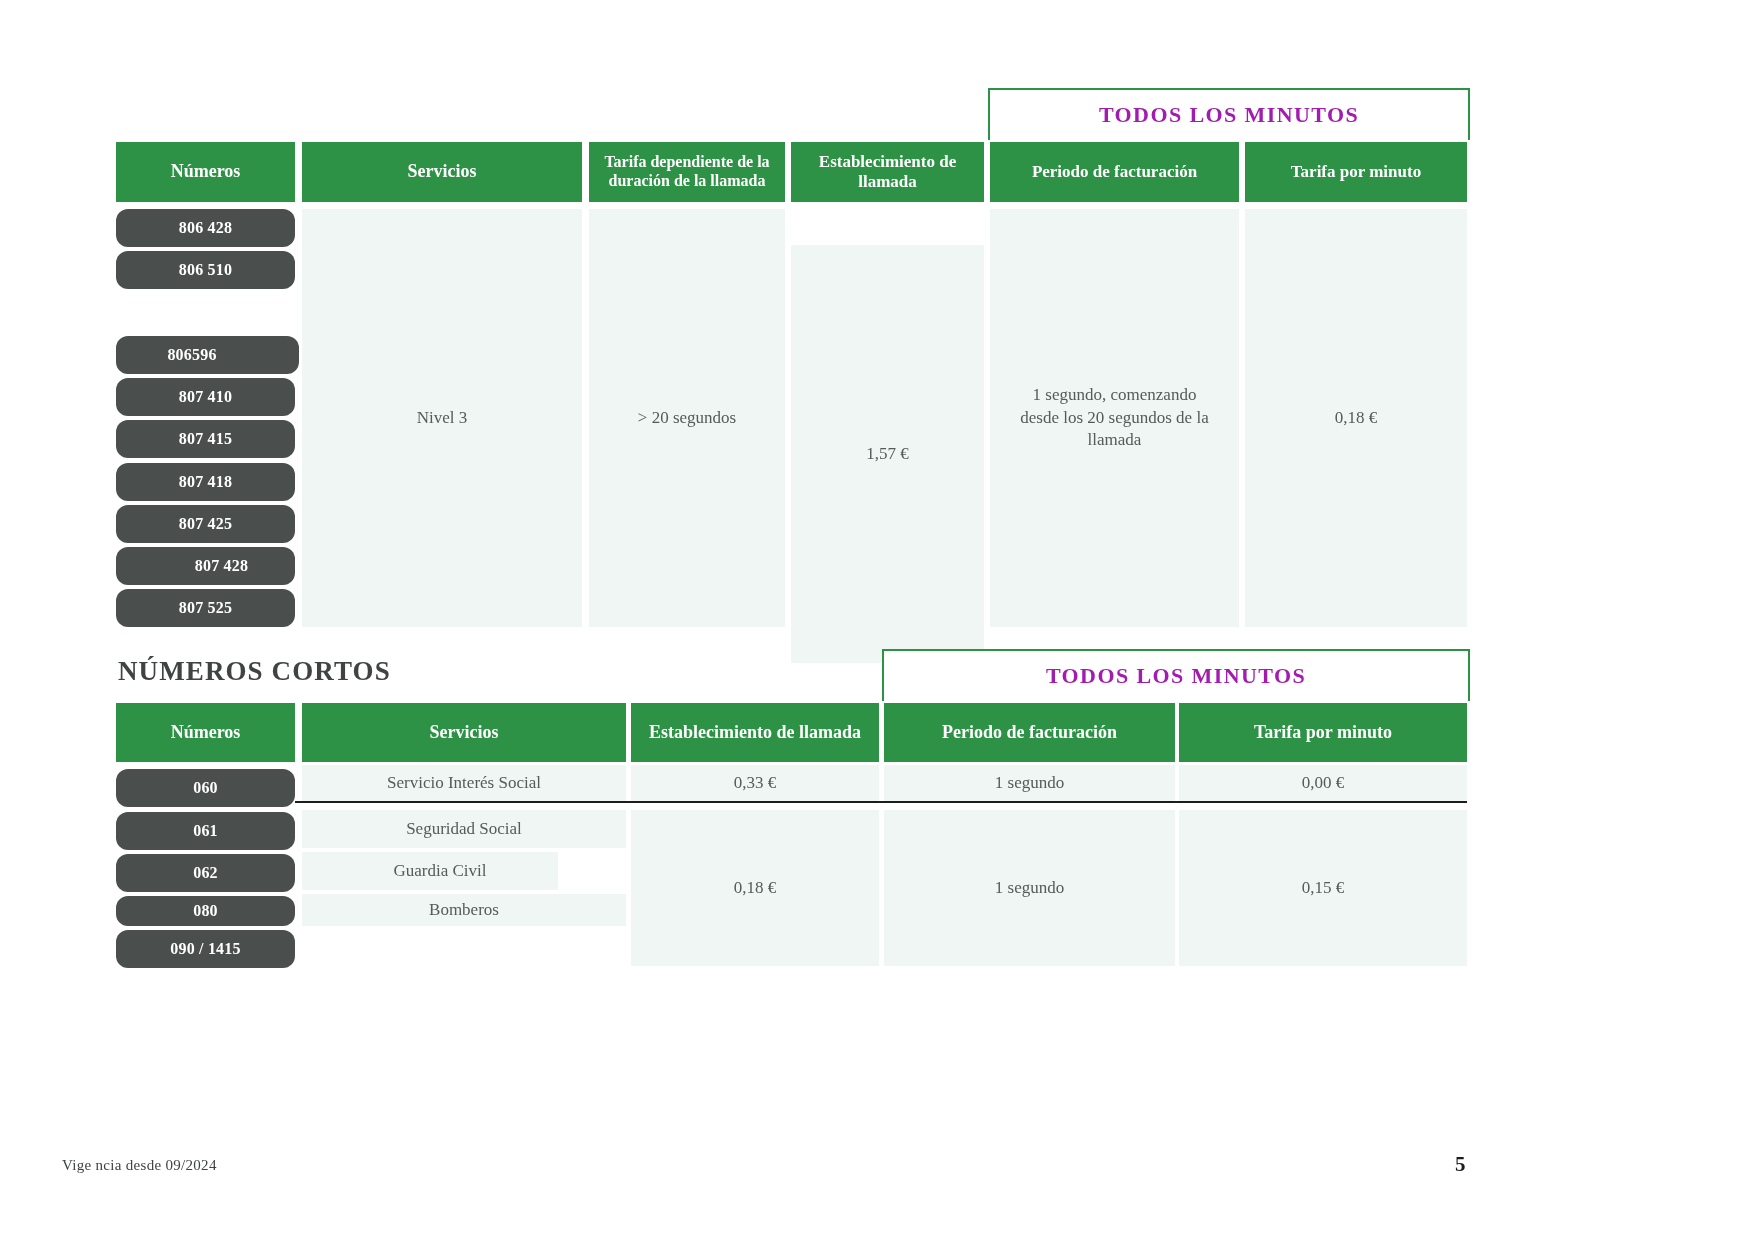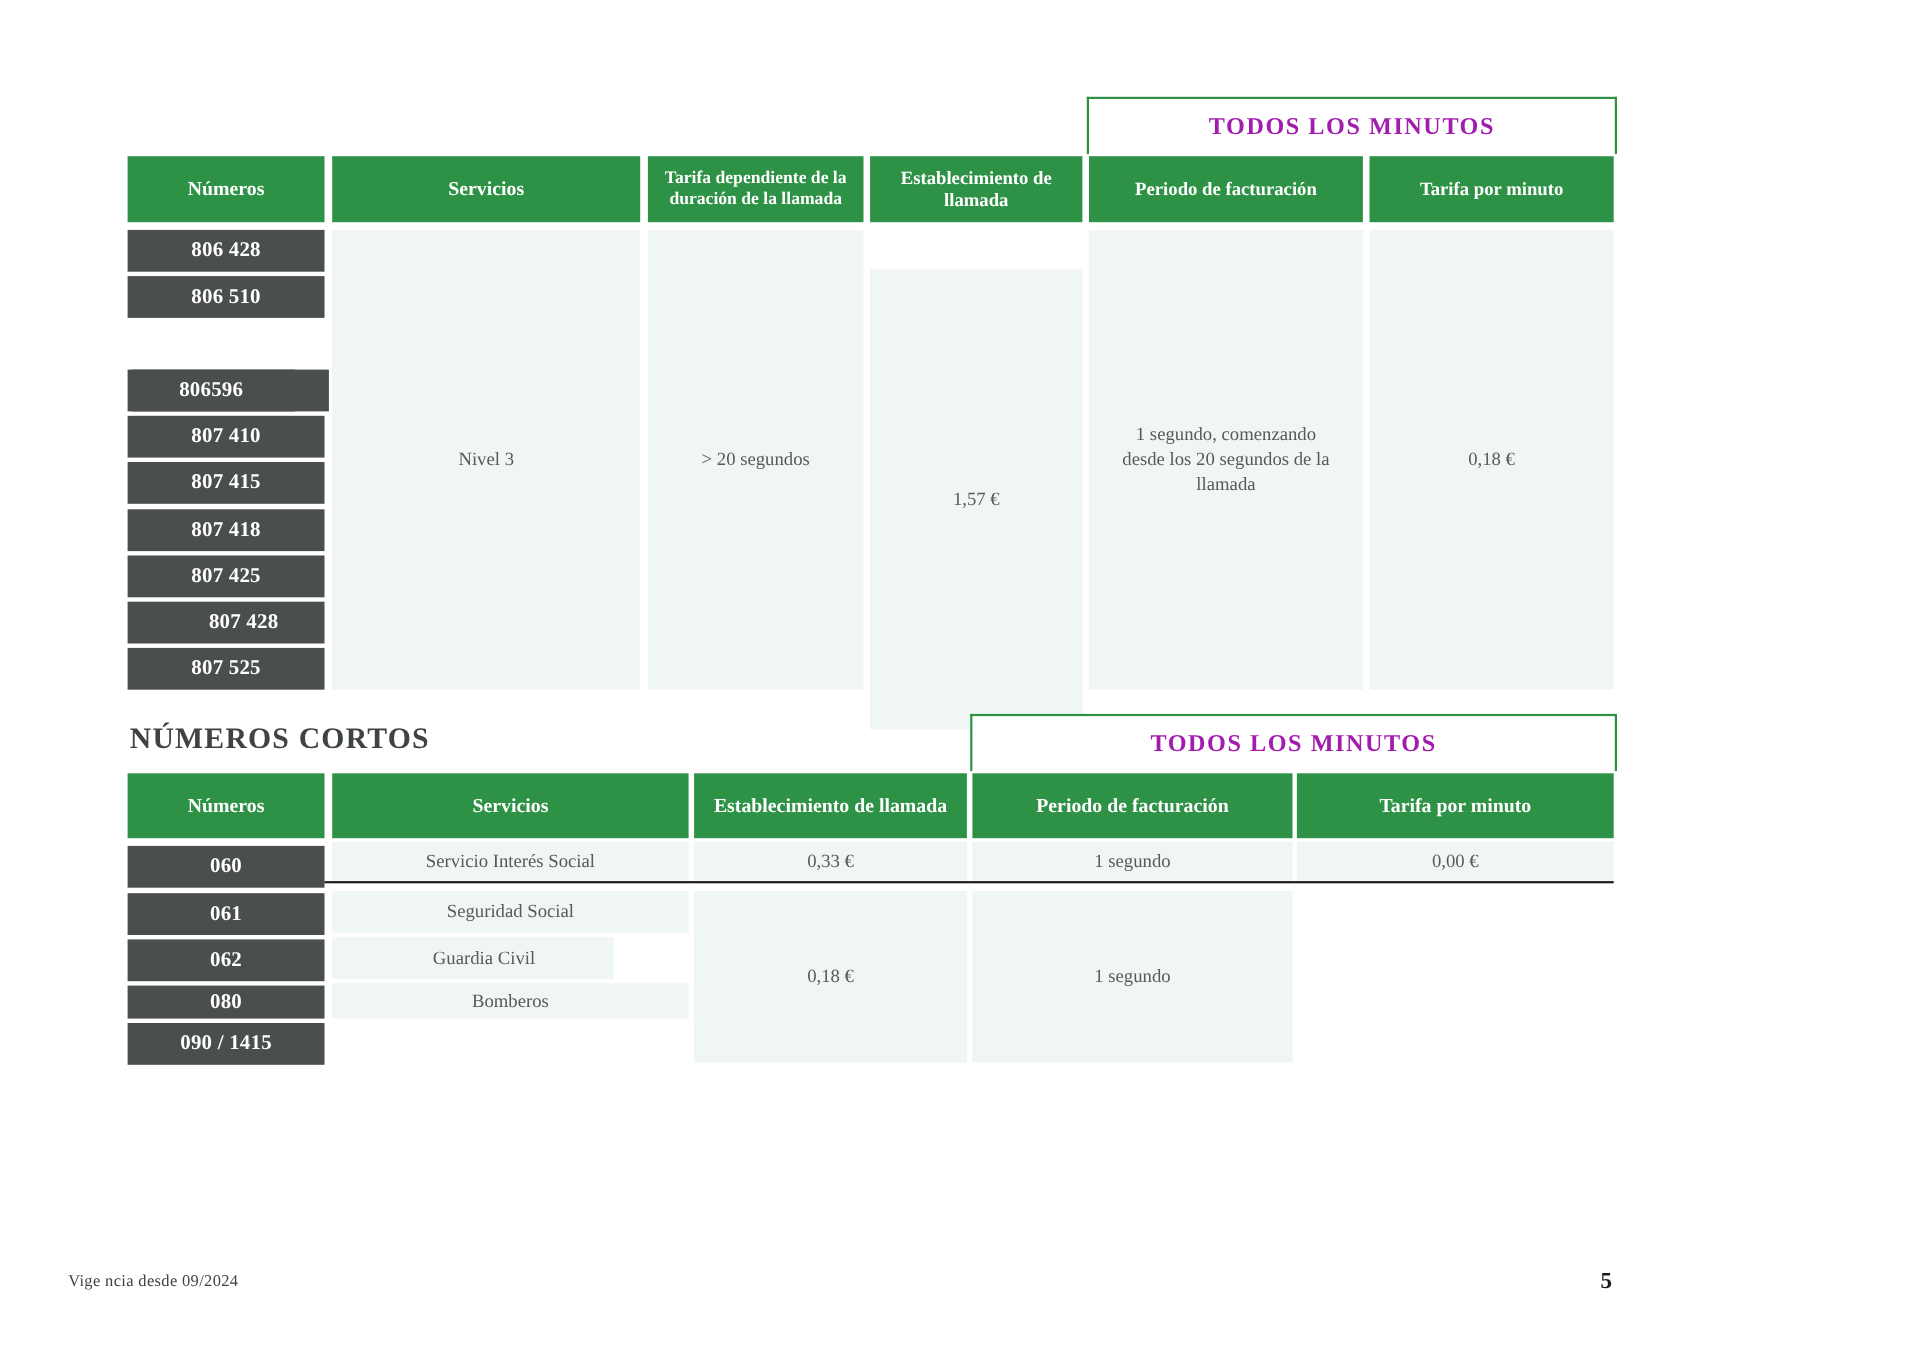--- a/index.html
+++ b/index.html
@@ -26,22 +26,23 @@
     padding:4px 8px;
   }
   .num-chip{
     background:#4a4f4d;
     color:#ffffff;
     font-weight:bold;
     display:flex;align-items:center;justify-content:center;
     text-align:center;
     position:absolute;
     box-sizing:border-box;
-    font-size:19px;
+    font-size:16px;
     letter-spacing:.2px;
+    border-radius:12px;
   }
   .data-cell{
     background:#f0f6f3;
     color:#555b59;
     display:flex;align-items:center;justify-content:center;
     text-align:center;
     position:absolute;
     box-sizing:border-box;
     line-height:1.35;
     font-size:17px;
@@ -224,20 +225,23 @@
   <div class="data-cell" style="left:302px;top:894px;width:324px;height:32px;">
     <span>Bomberos</span>
   </div>
 
   <div class="data-cell" style="left:631px;top:810px;width:248px;height:156px;">
     <span>0,18 €</span>
   </div>
   <div class="data-cell" style="left:884px;top:810px;width:291px;height:156px;">
     <span>1 segundo</span>
   </div>
+  <div class="data-cell" style="left:1179px;top:810px;width:288px;height:156px;">
+    <span>0,15 €</span>
+  </div>
 
   <div class="footer-note" style="left:62px;top:1157px;">
     <span>Vige ncia desde 09/2024</span>
   </div>
   <div class="page-num" style="left:1455px;top:1152px;">
     <span>5</span>
   </div>
 
 </div>
 

